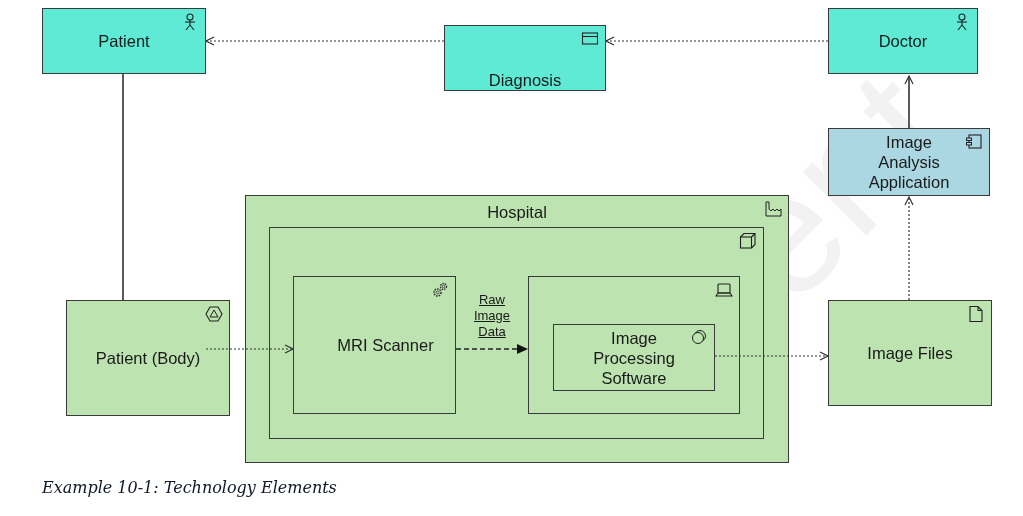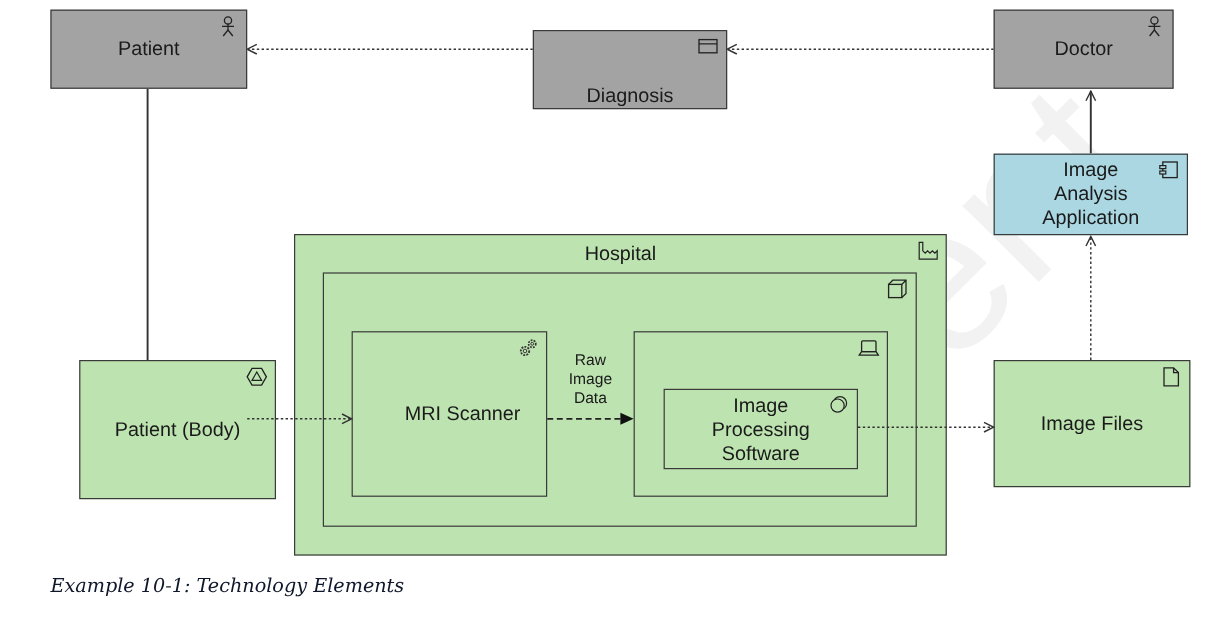--- a/index.html
+++ b/index.html
@@ -1,31 +1,31 @@
 <!DOCTYPE html>
 <html><head>
 <meta charset="utf-8">
 <style>
   html, body { margin: 0; padding: 0; background: #ffffff; }
   body { width: 1023px; height: 516px; position: relative; overflow: hidden;
          font-family: "Liberation Sans", sans-serif; color: #1a1a1a; }
   .node { position: absolute; box-sizing: border-box; border: 1.6px solid #3a3a3a;
           display: flex; align-items: center; justify-content: center; text-align: center;
           font-size: 16.5px; line-height: 20px; }
-  .yellow { background: #a3a3a3; }
+  .yellow { background: #5eead4; }
   .green { background: #bde3b0; }
   .blue { background: #aad7e2; }
   .node .label { white-space: pre-line; }
   .node.top-label { align-items: flex-start; }
   .icon { position: absolute; top: 4px; right: 6px; width: 18px; height: 18px; }
   .icon svg { width: 18px; height: 18px; display: block; }
   svg.edges { position: absolute; left: 0; top: 0; width: 1023px; height: 516px; pointer-events: none; }
   .caption { position: absolute; left: 42px; top: 478px; font-family: "DejaVu Serif", serif;
              font-style: italic; font-size: 16px; color: #0f172a; }
-  .edge-label { position: absolute; font-size: 13px; line-height: 16px; text-align: center; white-space: pre-line; }
+  .edge-label { position: absolute; font-size: 13px; line-height: 16px; text-align: center; white-space: pre-line; text-decoration: underline; }
   .watermark { position: absolute; left: 580px; top: 300px; font-size: 170px; color: rgba(0,0,0,0.05);
                transform: rotate(-45deg); transform-origin: left top; font-family: "Liberation Sans", sans-serif;
                pointer-events: none; white-space: nowrap; }
 </style>
 </head>
 <body>
 
 <div class="watermark">ment</div>
 
 <svg class="edges" viewBox="0 0 1023 516">

